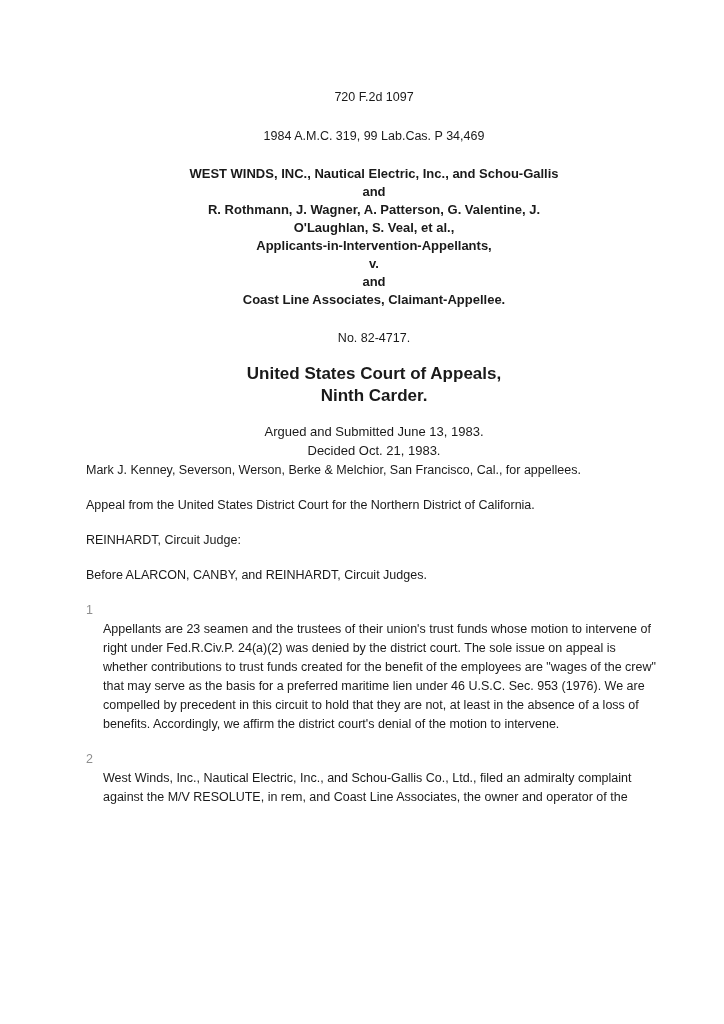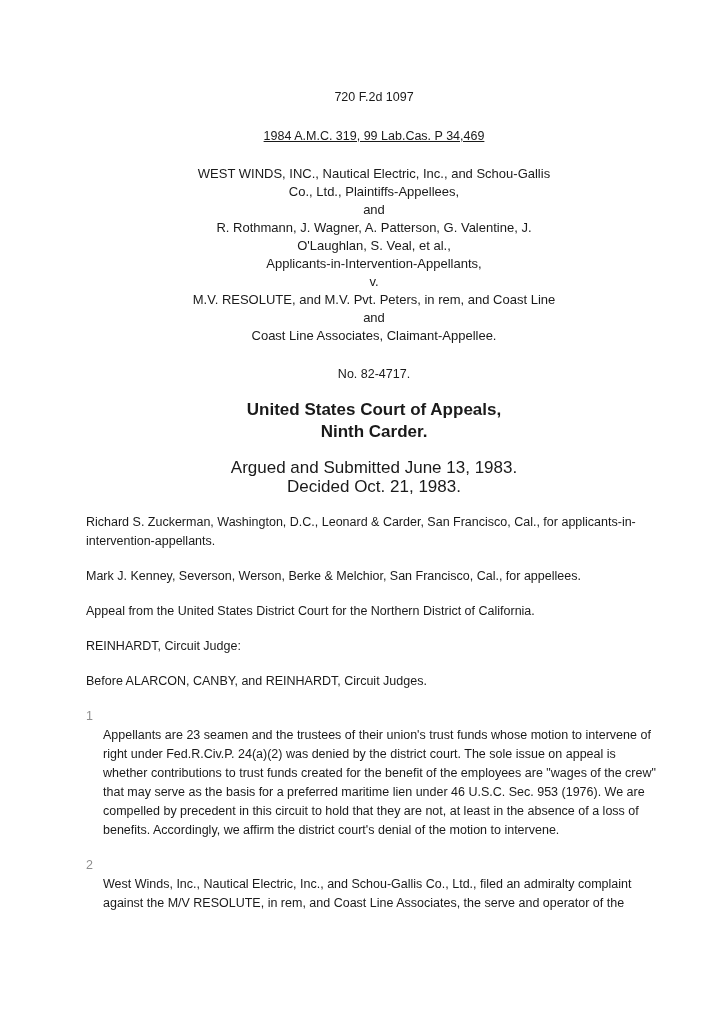--- a/index.html
+++ b/index.html
@@ -23,44 +23,43 @@
 
   .cite-line {
     font-size: 12.5px;
     line-height: 18px;
     margin-bottom: 21px;
   }
   .reporter-line {
     font-size: 12.5px;
     line-height: 18px;
     margin-bottom: 20px;
-    text-decoration: underline;
   }
   .caption {
-    font-weight: normal;
+    font-weight: bold;
     font-size: 13px;
     line-height: 18px;
     margin-bottom: 20px;
   }
   .docket {
     font-size: 12.5px;
     line-height: 18px;
     margin-bottom: 16px;
     margin-top: 8px;
   }
   .court-name {
     font-weight: bold;
     font-size: 17px;
     line-height: 22px;
     margin-bottom: 15px;
   }
   .dates {
-    font-size: 17px;
+    font-size: 13px;
     line-height: 19px;
-    margin-bottom: 17px;
+    margin-bottom: 1px;
   }
   .body-para {
     font-size: 12.5px;
     line-height: 19px;
     margin-bottom: 16px;
   }
   .opinion-para {
     margin-bottom: 16px;
   }
   .para-num {
@@ -78,56 +77,53 @@
 <body>
 
 <div class="page">
 
   <div class="center cite-line">720 F.2d 1097</div>
 
   <div class="center reporter-line">1984 A.M.C. 319, 99 Lab.Cas. P 34,469</div>
 
   <div class="center caption">
     <div>WEST WINDS, INC., Nautical Electric, Inc., and Schou-Gallis</div>
-    <div>Co., Ltd., Plaintiffs-Appellees,</div>
     <div>and</div>
     <div>R. Rothmann, J. Wagner, A. Patterson, G. Valentine, J.</div>
     <div>O'Laughlan, S. Veal, et al.,</div>
     <div>Applicants-in-Intervention-Appellants,</div>
     <div>v.</div>
-    <div>M.V. RESOLUTE, and M.V. Pvt. Peters, in rem, and Coast Line</div>
     <div>and</div>
     <div>Coast Line Associates, Claimant-Appellee.</div>
   </div>
 
   <div class="center docket">No. 82-4717.</div>
 
   <div class="center court-name">
     <div>United States Court of Appeals,</div>
     <div>Ninth Carder.</div>
   </div>
 
   <div class="center dates">
     <div>Argued and Submitted June 13, 1983.</div>
     <div>Decided Oct. 21, 1983.</div>
   </div>
 
-  <p class="body-para">Richard S. Zuckerman, Washington, D.C., Leonard &amp; Carder, San Francisco, Cal., for applicants-in-intervention-appellants.</p>
 
   <p class="body-para">Mark J. Kenney, Severson, Werson, Berke &amp; Melchior, San Francisco, Cal., for appellees.</p>
 
   <p class="body-para">Appeal from the United States District Court for the Northern District of California.</p>
 
   <p class="body-para">REINHARDT, Circuit Judge:</p>
 
   <p class="body-para">Before ALARCON, CANBY, and REINHARDT, Circuit Judges.</p>
 
   <div class="opinion-para">
     <div class="para-num">1</div>
     <p class="para-text">Appellants are 23 seamen and the trustees of their union's trust funds whose motion to intervene of right under Fed.R.Civ.P. 24(a)(2) was denied by the district court. The sole issue on appeal is whether contributions to trust funds created for the benefit of the employees are "wages of the crew" that may serve as the basis for a preferred maritime lien under 46 U.S.C. Sec. 953 (1976). We are compelled by precedent in this circuit to hold that they are not, at least in the absence of a loss of benefits. Accordingly, we affirm the district court's denial of the motion to intervene.</p>
   </div>
 
   <div class="opinion-para">
     <div class="para-num">2</div>
-    <p class="para-text">West Winds, Inc., Nautical Electric, Inc., and Schou-Gallis Co., Ltd., filed an admiralty complaint against the M/V RESOLUTE, in rem, and Coast Line Associates, the serve and operator of the</p>
+    <p class="para-text">West Winds, Inc., Nautical Electric, Inc., and Schou-Gallis Co., Ltd., filed an admiralty complaint against the M/V RESOLUTE, in rem, and Coast Line Associates, the owner and operator of the</p>
   </div>
 
 </div>
 
 </body></html>

